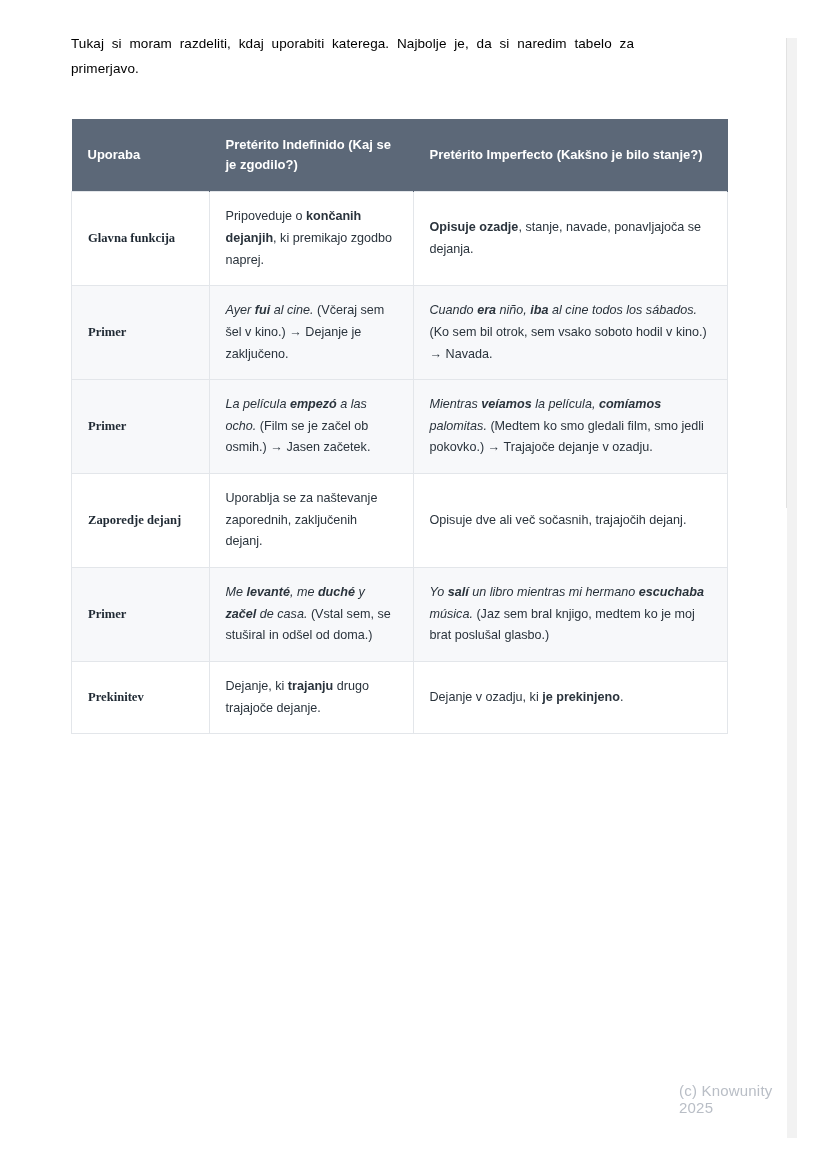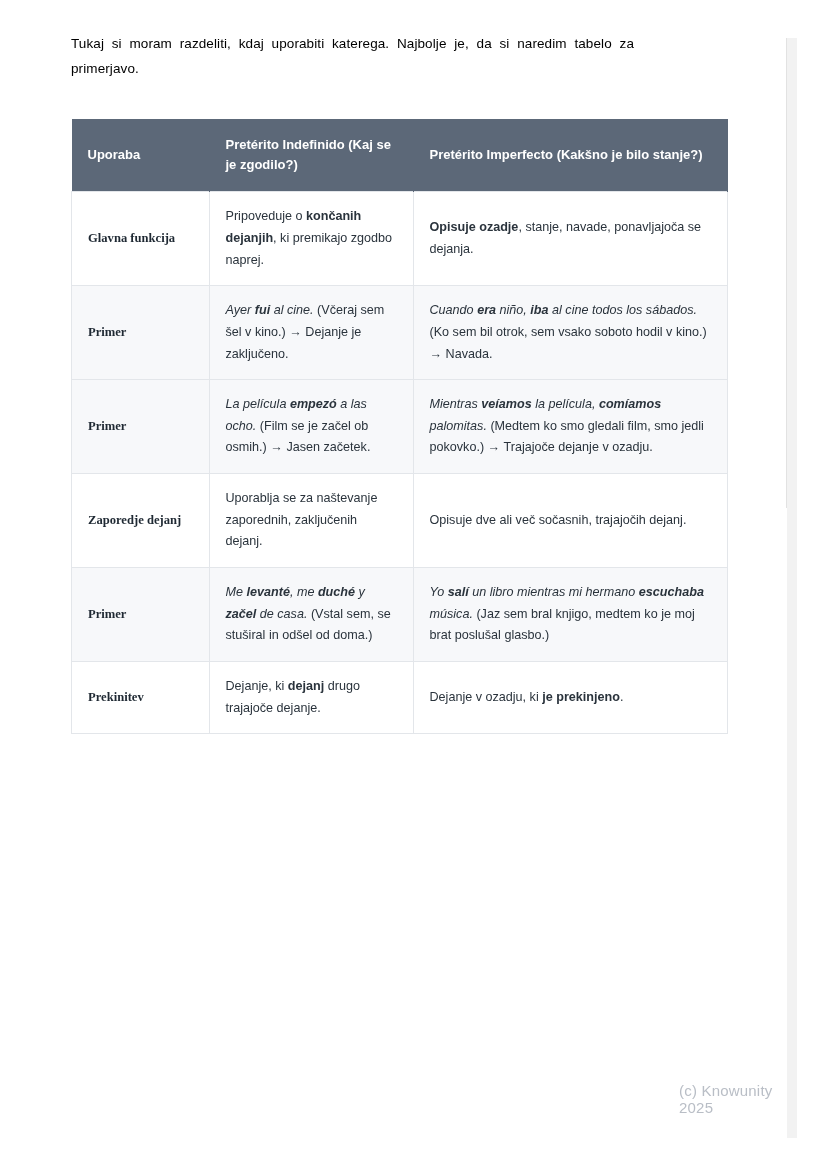--- a/index.html
+++ b/index.html
@@ -149,21 +149,21 @@
             <td>Uporablja se za naštevanje zaporednih, zaključenih dejanj.</td>
             <td>Opisuje dve ali več sočasnih, trajajočih dejanj.</td>
           </tr>
           <tr class="alt">
             <td class="label">Primer</td>
             <td><span class="es">Me <b>levanté</b>, me <b>duché</b> y <b>začel</b> de casa.</span> (Vstal sem, se stuširal in odšel od doma.)</td>
             <td><span class="es">Yo <b>salí</b> un libro mientras mi hermano <b>escuchaba</b> música.</span> (Jaz sem bral knjigo, medtem ko je moj brat poslušal glasbo.)</td>
           </tr>
           <tr class="plain">
             <td class="label">Prekinitev</td>
-            <td>Dejanje, ki <b>dejanj</b> drugo trajajoče dejanje.</td>
+            <td>Dejanje, ki <b>trajanju</b> drugo trajajoče dejanje.</td>
             <td>Dejanje v ozadju, ki <b>je prekinjeno</b>.</td>
           </tr>
         </tbody>
     </table>
 
   </div>
 
   <div class="watermark">(c) Knowunity 2025</div>
 </div>
 

